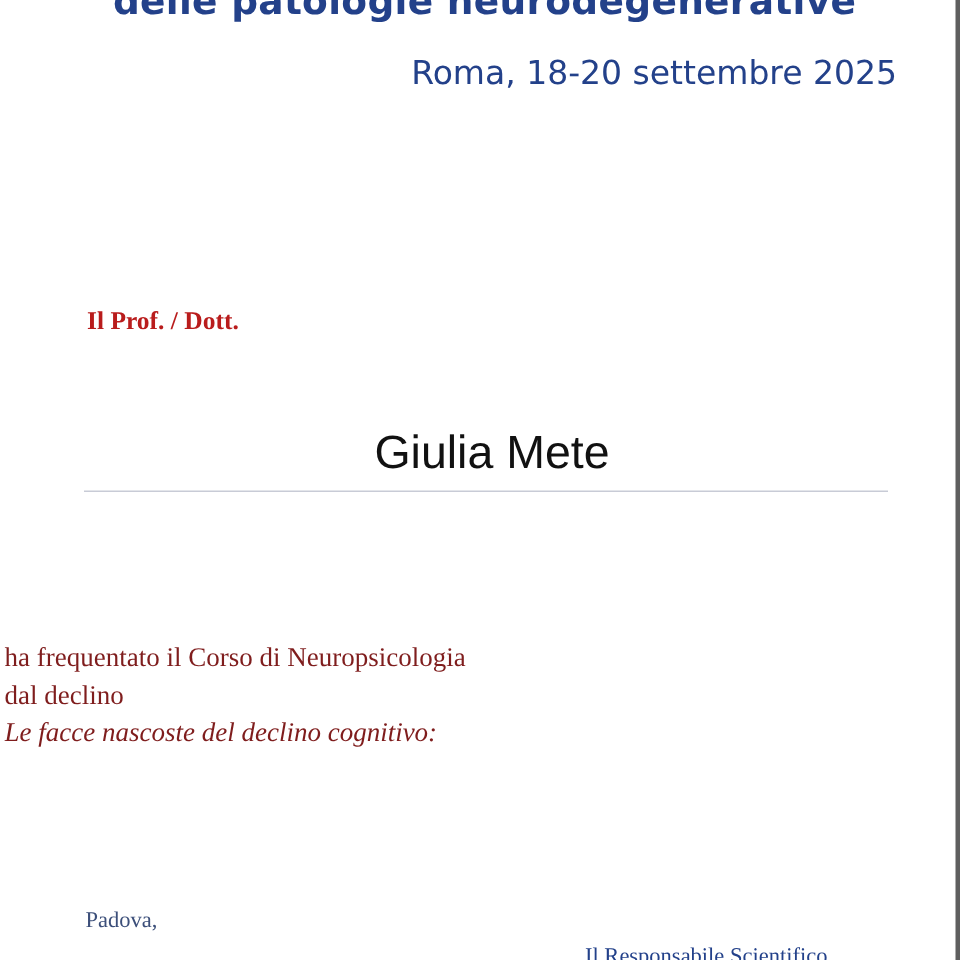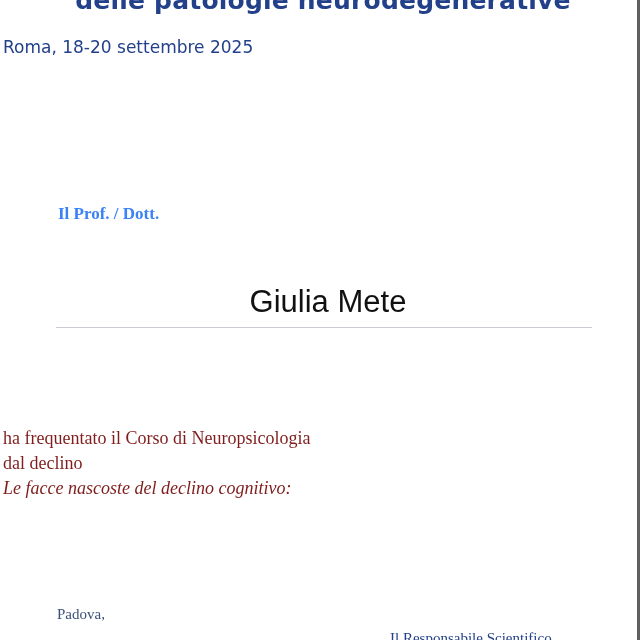--- a/index.html
+++ b/index.html
@@ -16,28 +16,28 @@
       background: #5f5f5f;
     }
     .title-line {
       position: absolute; left: 0; width: 640px; top: -14px;
       text-align: center;
       font-family: "DejaVu Sans", sans-serif; font-weight: bold;
       font-size: 25px; color: #23418a; letter-spacing: 0.2px;
     }
     .subtitle {
       position: absolute; left: 0; width: 595px; top: 37px;
-      text-align: left;
+      text-align: right;
       font-family: "DejaVu Sans", sans-serif;
-      font-size: 17px; color: #23418a;
+      font-size: 22px; color: #23418a;
     }
     .recipient-label {
       position: absolute; left: 55px; top: 204px;
       font-family: "Liberation Serif", serif; font-weight: bold;
-      font-size: 17px; color: #3b82f6;
+      font-size: 17px; color: #b91c1c;
     }
     .recipient-name {
       position: absolute; left: 0; width: 650px; top: 284px;
       text-align: center;
       font-family: "Liberation Sans", sans-serif;
       font-size: 31px; color: #111111;
     }
     .name-rule {
       position: absolute; left: 53px; top: 327px; width: 536px; height: 1px;
       background: #c8cbd6;

